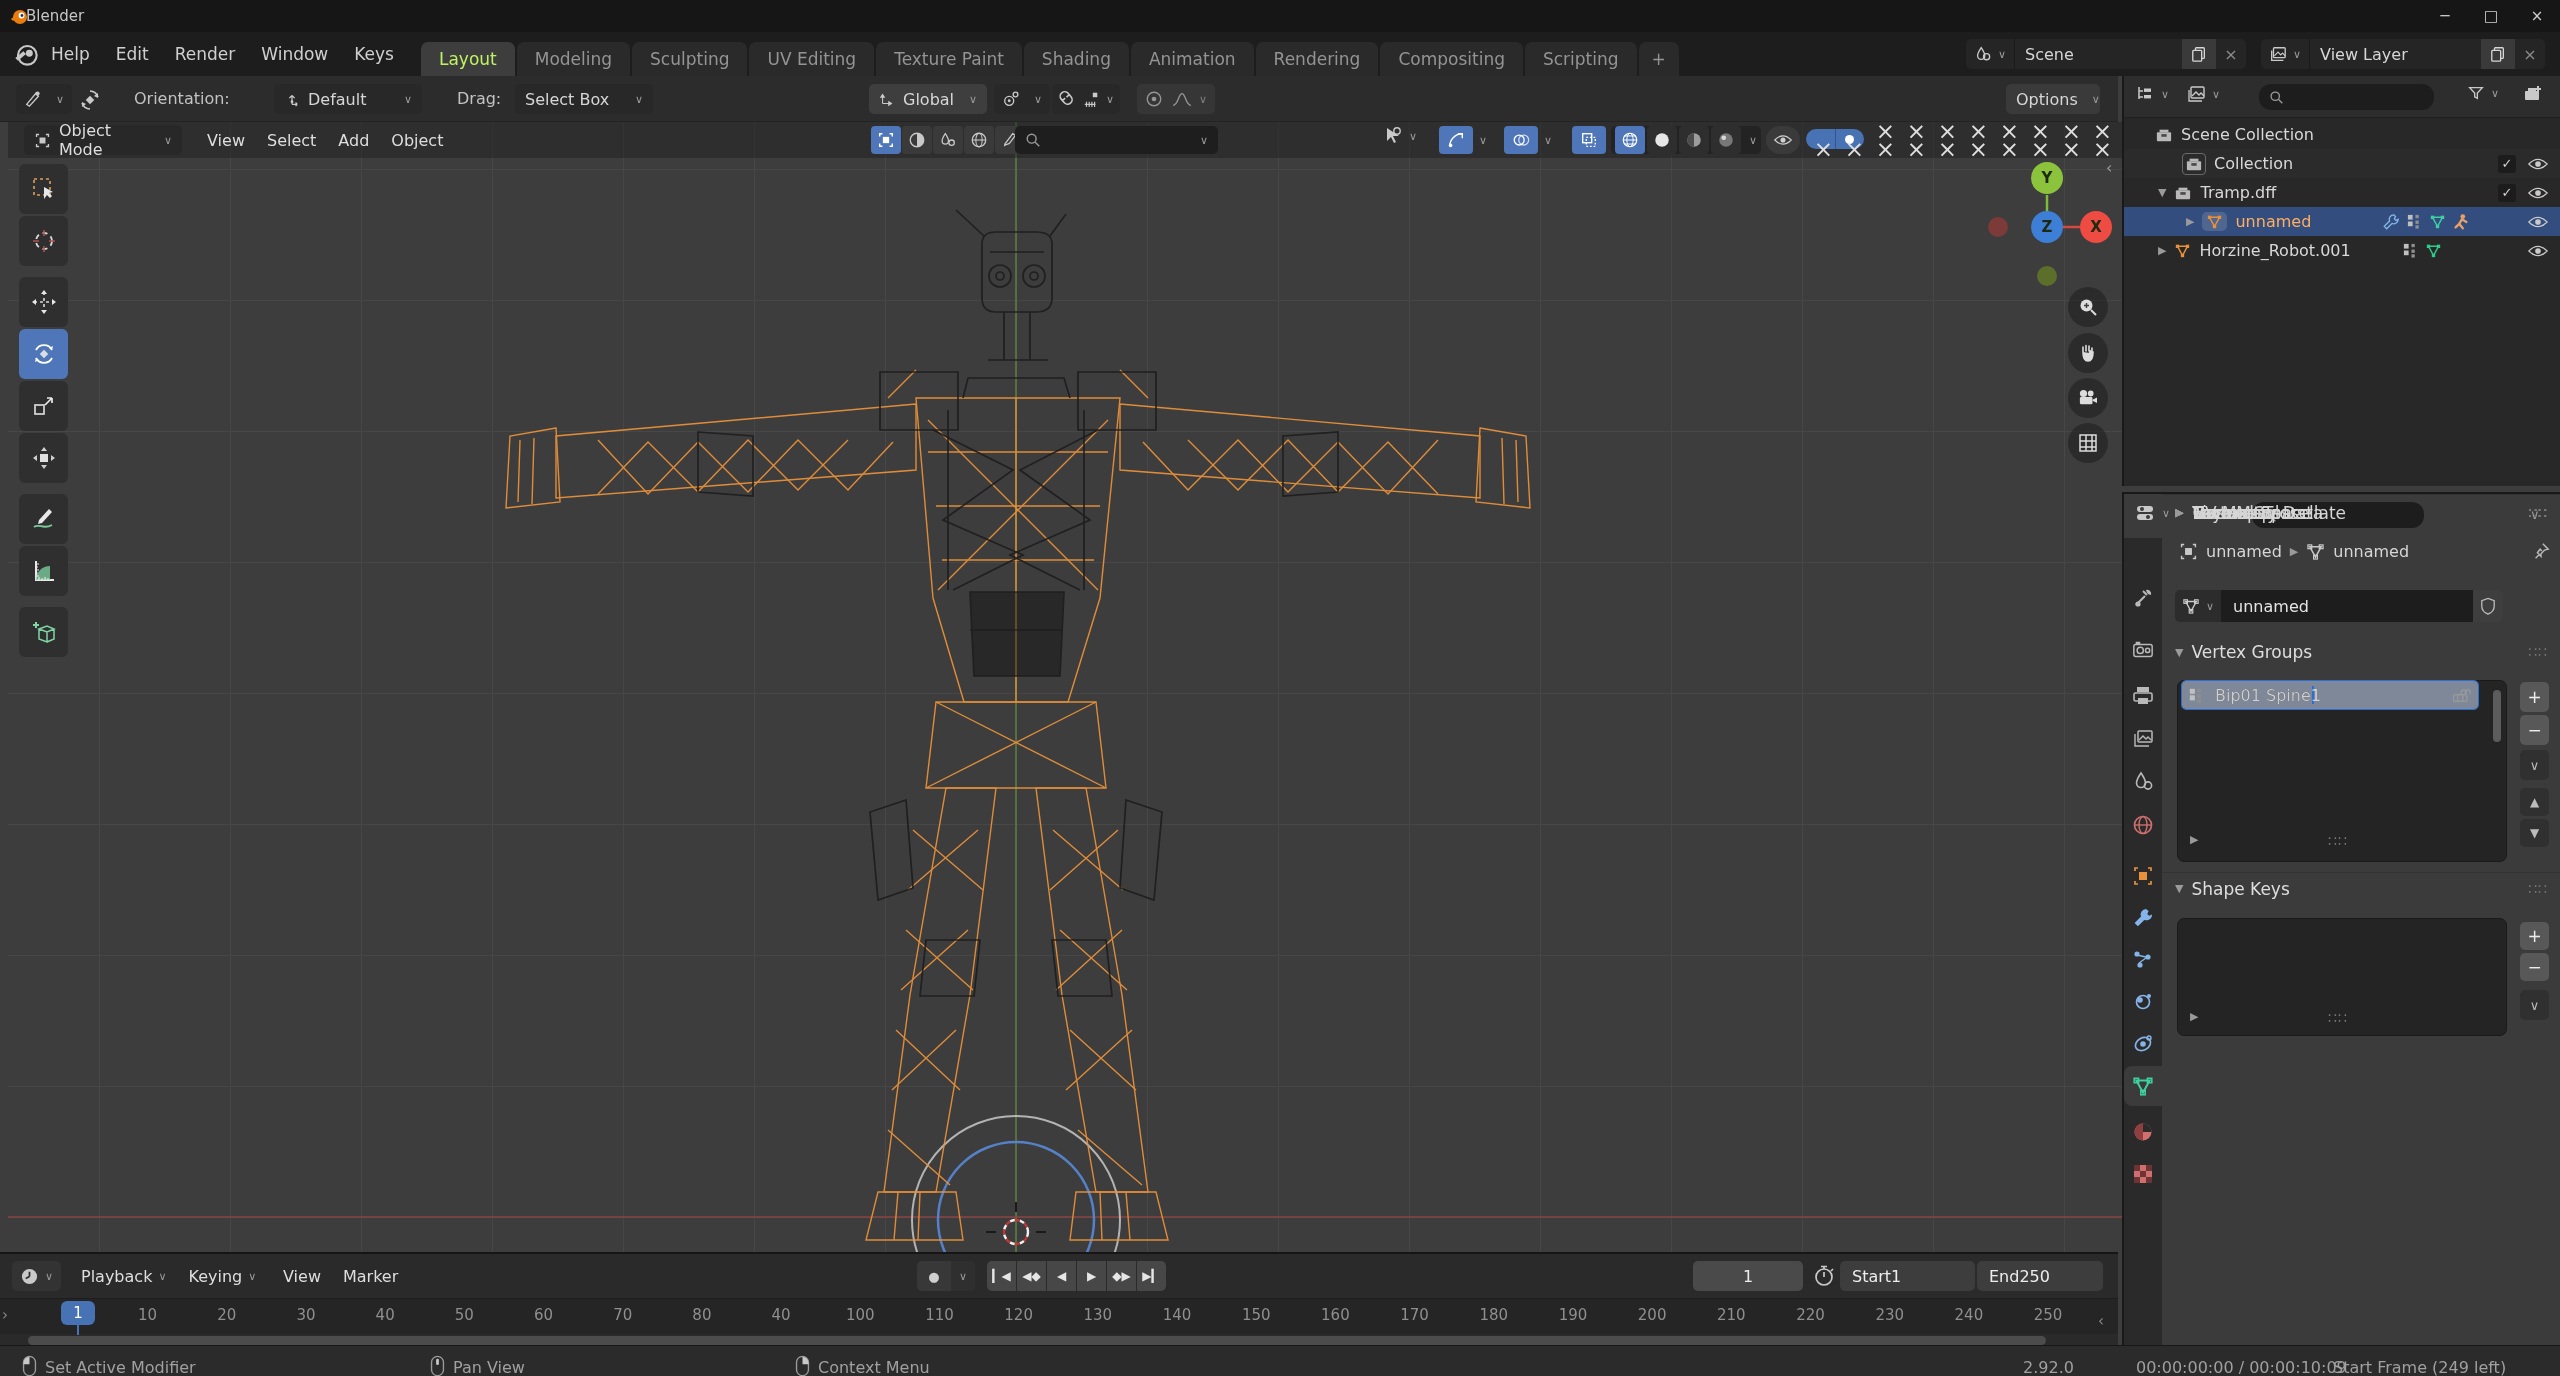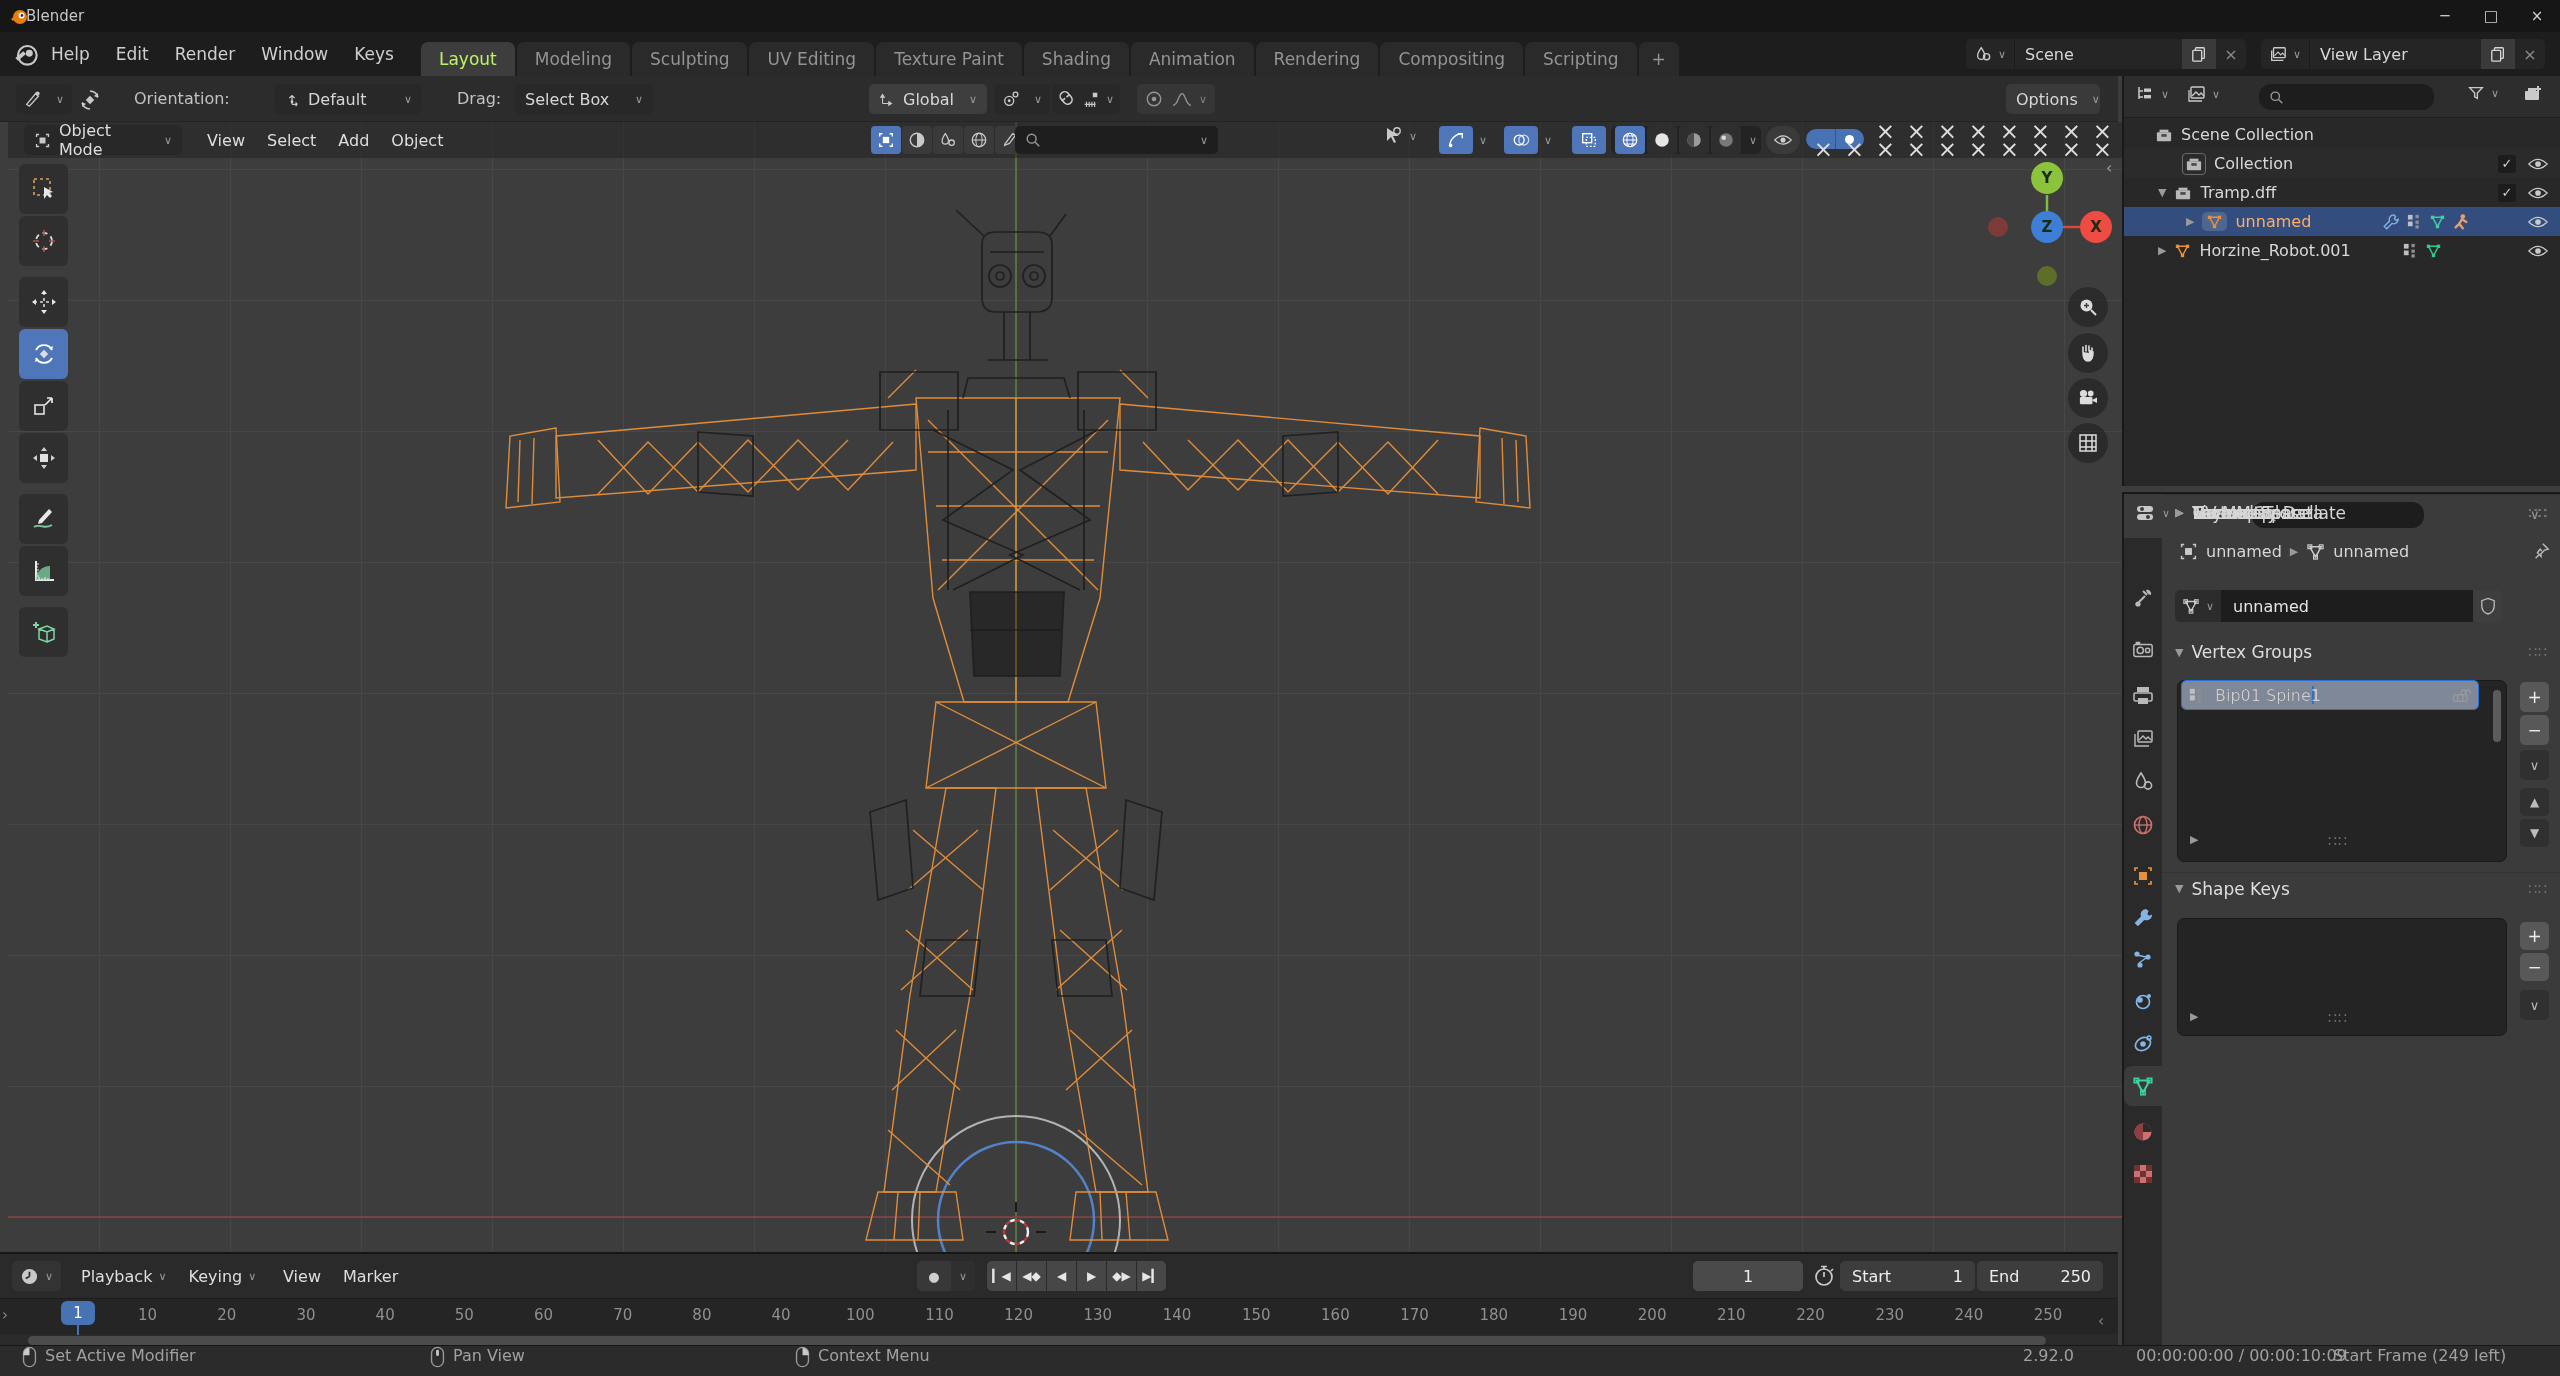--- a/index.html
+++ b/index.html
@@ -68,24 +68,24 @@
 .vgrow.editing .vg-name::after{content:"";display:inline-block;width:2px;height:18px;background:#2a6fd8;margin-left:1px;vertical-align:-3px}
 .sidebtn{position:absolute;left:396px;width:29px;display:flex;align-items:center;justify-content:center;background:#585858;color:#ececec;border-radius:5px;font-size:17px}
 .sidebtn.dark{background:#303030;color:#bbb}
 .cpanel{position:absolute;left:38px;width:400px;height:36px;display:flex;align-items:center;border-top:1px solid #333}
 .cpanel .t{color:#d6d6d6;font-size:17px;margin-left:9px}
 
 #timeline{left:0;top:1252px;width:2118px;height:93px;background:#2a2a2a;border-top:2px solid #161616}
 #ruler{position:absolute;left:0;top:44px;width:2118px;height:36px;background:#252525;border-top:1px solid #1d1d1d}
 .rnum{width:79.2px;text-align:center;color:#8f8f8f;font-size:15px}
 .tpbtn{width:29px;height:30px;background:#474747;display:flex;align-items:center;justify-content:center;color:#e6e6e6;font-size:12px}
-.framefield{background:#4a4a4a;border-radius:5px;height:30px;display:flex;align-items:center;justify-content:space-between;padding:0 12px;color:#ededed;font-size:16px}
+.framefield{background:#4a4a4a;border-radius:5px;height:30px;display:flex;align-items:center;justify-content:flex-start;padding:0 12px;color:#ededed;font-size:16px}
 
 #statusbar{left:0;top:1345px;width:2560px;height:31px;background:#2b2b2b;border-top:1px solid #171717;color:#a0a0a0;font-size:16px}
-.sb-it{position:absolute;top:0;height:31px;display:flex;align-items:flex-start;gap:8px}
+.sb-it{position:absolute;top:0;height:31px;display:flex;align-items:flex-end;gap:8px}
 </style>
 </head>
 <body>
 
 <div id="app">
 
   <div id="titlebar" class="p">
     <span class="p" style="left:10px;top:7px">
       <svg width="18" height="18" viewBox="0 0 18 18">
           <circle cx="10" cy="10" r="7" fill="#e87d0d"></circle>

